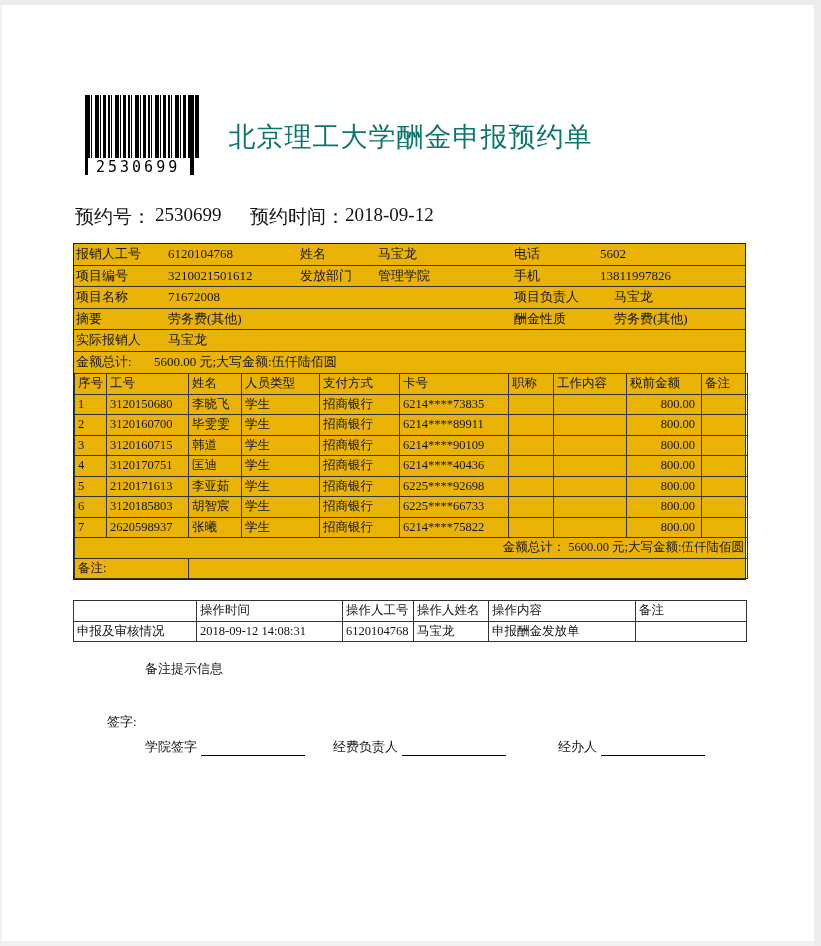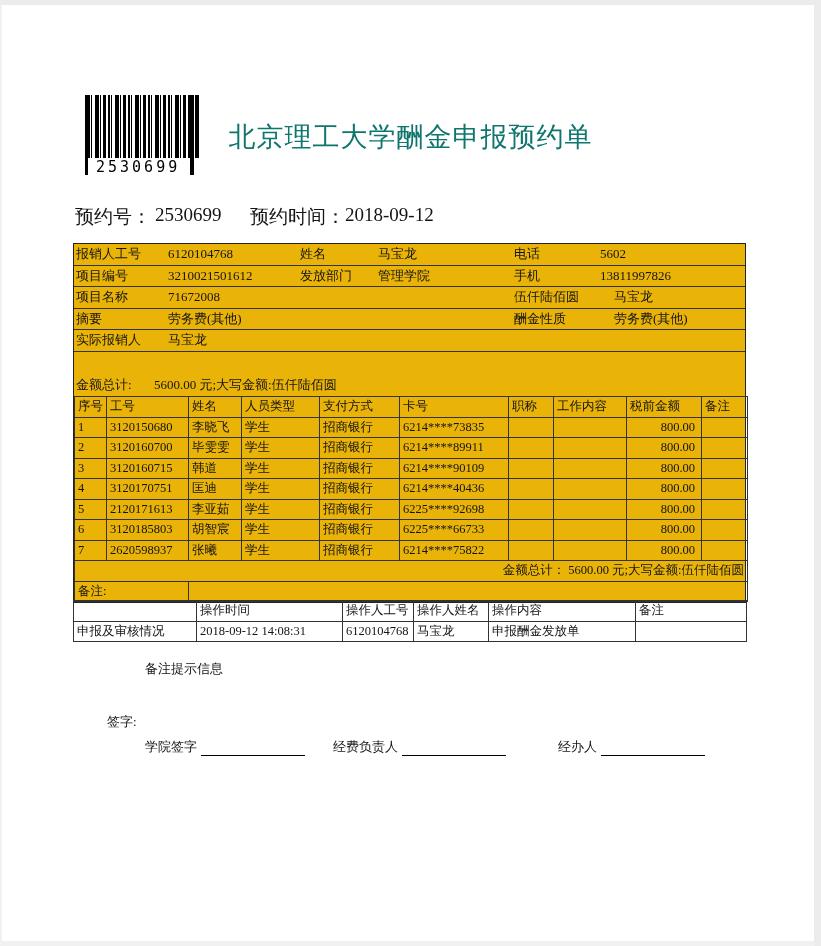--- a/index.html
+++ b/index.html
@@ -23,21 +23,21 @@
   .guard-l{position:absolute;left:85px;top:95px;width:3px;height:80px;background:#000;}
   .guard-r{position:absolute;left:190px;top:95px;width:4px;height:80px;background:#000;}
   .barcode-num{position:absolute;left:96px;top:158px;font-family:"DejaVu Sans Mono","Liberation Mono",monospace;font-size:15px;letter-spacing:3px;color:#000;}
   .title{position:absolute;left:0;top:119px;width:100%;text-align:center;font-size:27px;letter-spacing:1px;color:#0f766e;}
   
   .resv{position:absolute;left:0;top:204px;width:100%;height:20px;font-size:19px;}
   .resv span{position:absolute;white-space:nowrap;}
   
   .main-block{position:absolute;left:73px;top:243px;width:673px;border:1.5px solid #222;box-sizing:border-box;background:#eab308;}
   .info-row{position:relative;height:21.5px;border-bottom:1px solid #333;box-sizing:border-box;font-size:13px;}
-  .info-row:last-of-type{border-bottom:none;margin-top:23px;}
+  .info-row:last-of-type{border-bottom:none;}
   .info-row span{position:absolute;top:50%;transform:translateY(-50%);white-space:nowrap;}
   table{border-collapse:collapse;width:100%;table-layout:fixed;}
   .grid td,.grid th{border:1px solid #333;font-weight:normal;font-size:12.5px;text-align:left;
     padding:0 3px;height:20.5px;overflow:hidden;white-space:nowrap;box-sizing:border-box;}
   .grid .num{text-align:right;padding-right:6px;}
   .grid .center{text-align:right;}
   
   .ops-wrap{position:absolute;left:73px;top:600px;width:673px;}
   .ops td,.ops th{border:1px solid #333;font-weight:normal;font-size:12.5px;text-align:left;
     padding:0 3px;height:20.5px;overflow:hidden;white-space:nowrap;box-sizing:border-box;margin-left:14px;}
@@ -81,21 +81,21 @@
       <span style="left:2px">项目编号</span>
       <span style="left:94px">3210021501612</span>
       <span style="left:226px">发放部门</span>
       <span style="left:304px">管理学院</span>
       <span style="left:440px">手机</span>
       <span style="left:526px">13811997826</span>
     </div>
     <div class="info-row">
       <span style="left:2px">项目名称</span>
       <span style="left:94px">71672008</span>
-      <span style="left:440px">伍仟陆佰圆</span>
+      <span style="left:440px">项目负责人</span>
       <span style="left:540px">马宝龙</span>
     </div>
     <div class="info-row">
       <span style="left:2px">摘要</span>
       <span style="left:94px">劳务费(其他)</span>
       <span style="left:440px">酬金性质</span>
       <span style="left:540px">劳务费(其他)</span>
     </div>
     <div class="info-row">
       <span style="left:2px">实际报销人</span>

